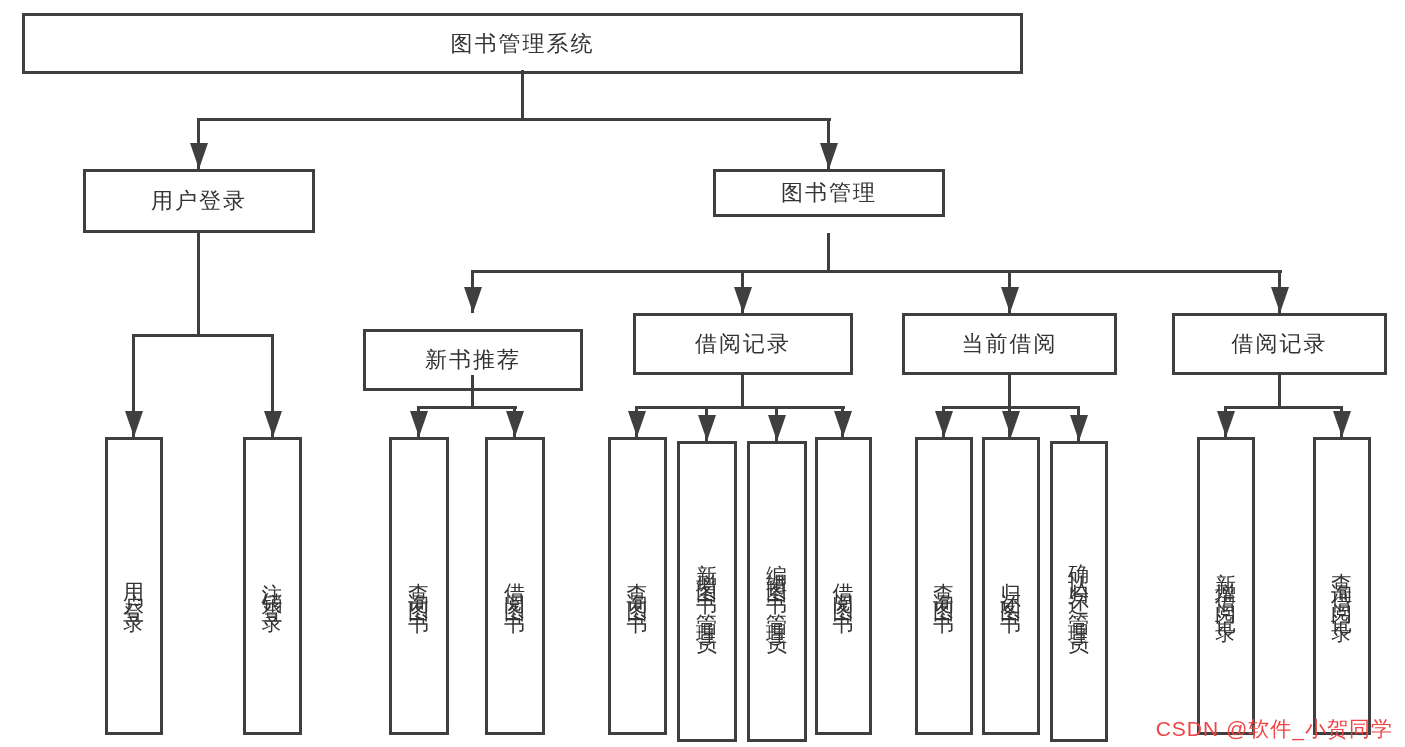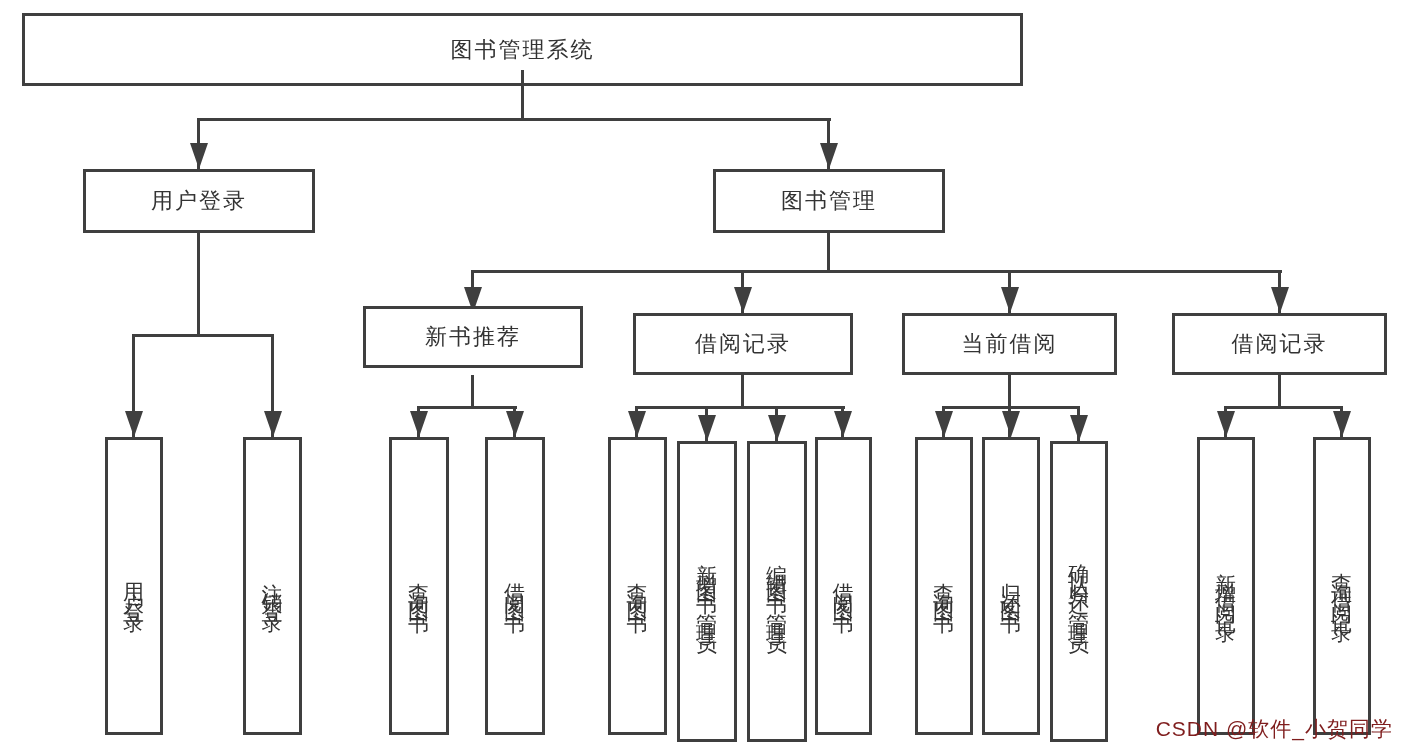--- a/index.html
+++ b/index.html
@@ -34,44 +34,44 @@
     position:absolute;width:0;height:0;
     border-left:9px solid transparent;
     border-right:9px solid transparent;
     border-top:26px solid #3f3f3f;
   }
   .watermark{
     position:absolute;
     right:12px;bottom:4px;
     font-size:21px;
     letter-spacing:1px;
-    color:#7f1d1d;
+    color:#ef4444;
     white-space:nowrap;
   }
 </style>
 </head>
 <body>
 
 <div id="stage">
 
-  <div class="box hbox" style="left:22px;top:13px;width:1001px;height:73px;">
+  <div class="box hbox" style="left:22px;top:13px;width:1001px;height:61px;">
     <span>图书管理系统</span>
   </div>
 
   <div class="line" style="left:521px;top:70px;width:3px;height:50px;"></div>
   <div class="line" style="left:197px;top:118px;width:634px;height:3px;"></div>
   <div class="line" style="left:197px;top:118px;width:3px;height:51px;"></div>
   <div class="arrow" style="left:190px;top:143px;"></div>
   <div class="line" style="left:827px;top:118px;width:3px;height:51px;"></div>
   <div class="arrow" style="left:820px;top:143px;"></div>
 
   <div class="box hbox" style="left:83px;top:169px;width:232px;height:64px;">
     <span>用户登录</span>
   </div>
-  <div class="box hbox" style="left:713px;top:169px;width:232px;height:64px;">
+  <div class="box hbox" style="left:713px;top:169px;width:232px;height:48px;">
     <span>图书管理</span>
   </div>
 
   <div class="line" style="left:197px;top:233px;width:3px;height:104px;"></div>
   <div class="line" style="left:132px;top:334px;width:142px;height:3px;"></div>
   <div class="line" style="left:132px;top:334px;width:3px;height:103px;"></div>
   <div class="arrow" style="left:125px;top:411px;"></div>
   <div class="line" style="left:271px;top:334px;width:3px;height:103px;"></div>
   <div class="arrow" style="left:264px;top:411px;"></div>
 
@@ -79,21 +79,21 @@
   <div class="line" style="left:471px;top:270px;width:811px;height:3px;"></div>
   <div class="line" style="left:471px;top:270px;width:3px;height:43px;"></div>
   <div class="arrow" style="left:464px;top:287px;"></div>
   <div class="line" style="left:741px;top:270px;width:3px;height:43px;"></div>
   <div class="arrow" style="left:734px;top:287px;"></div>
   <div class="line" style="left:1008px;top:270px;width:3px;height:43px;"></div>
   <div class="arrow" style="left:1001px;top:287px;"></div>
   <div class="line" style="left:1278px;top:270px;width:3px;height:43px;"></div>
   <div class="arrow" style="left:1271px;top:287px;"></div>
 
-  <div class="box hbox" style="left:363px;top:306px;width:220px;height:62px;">
+  <div class="box hbox" style="left:363px;top:329px;width:220px;height:62px;">
     <span>新书推荐</span>
   </div>
   <div class="box hbox" style="left:633px;top:313px;width:220px;height:62px;">
     <span>借阅记录</span>
   </div>
   <div class="box hbox" style="left:1172px;top:313px;width:215px;height:62px;">
     <span>借阅记录</span>
   </div>
   <div class="box hbox" style="left:902px;top:313px;width:215px;height:62px;">
     <span>当前借阅</span>

